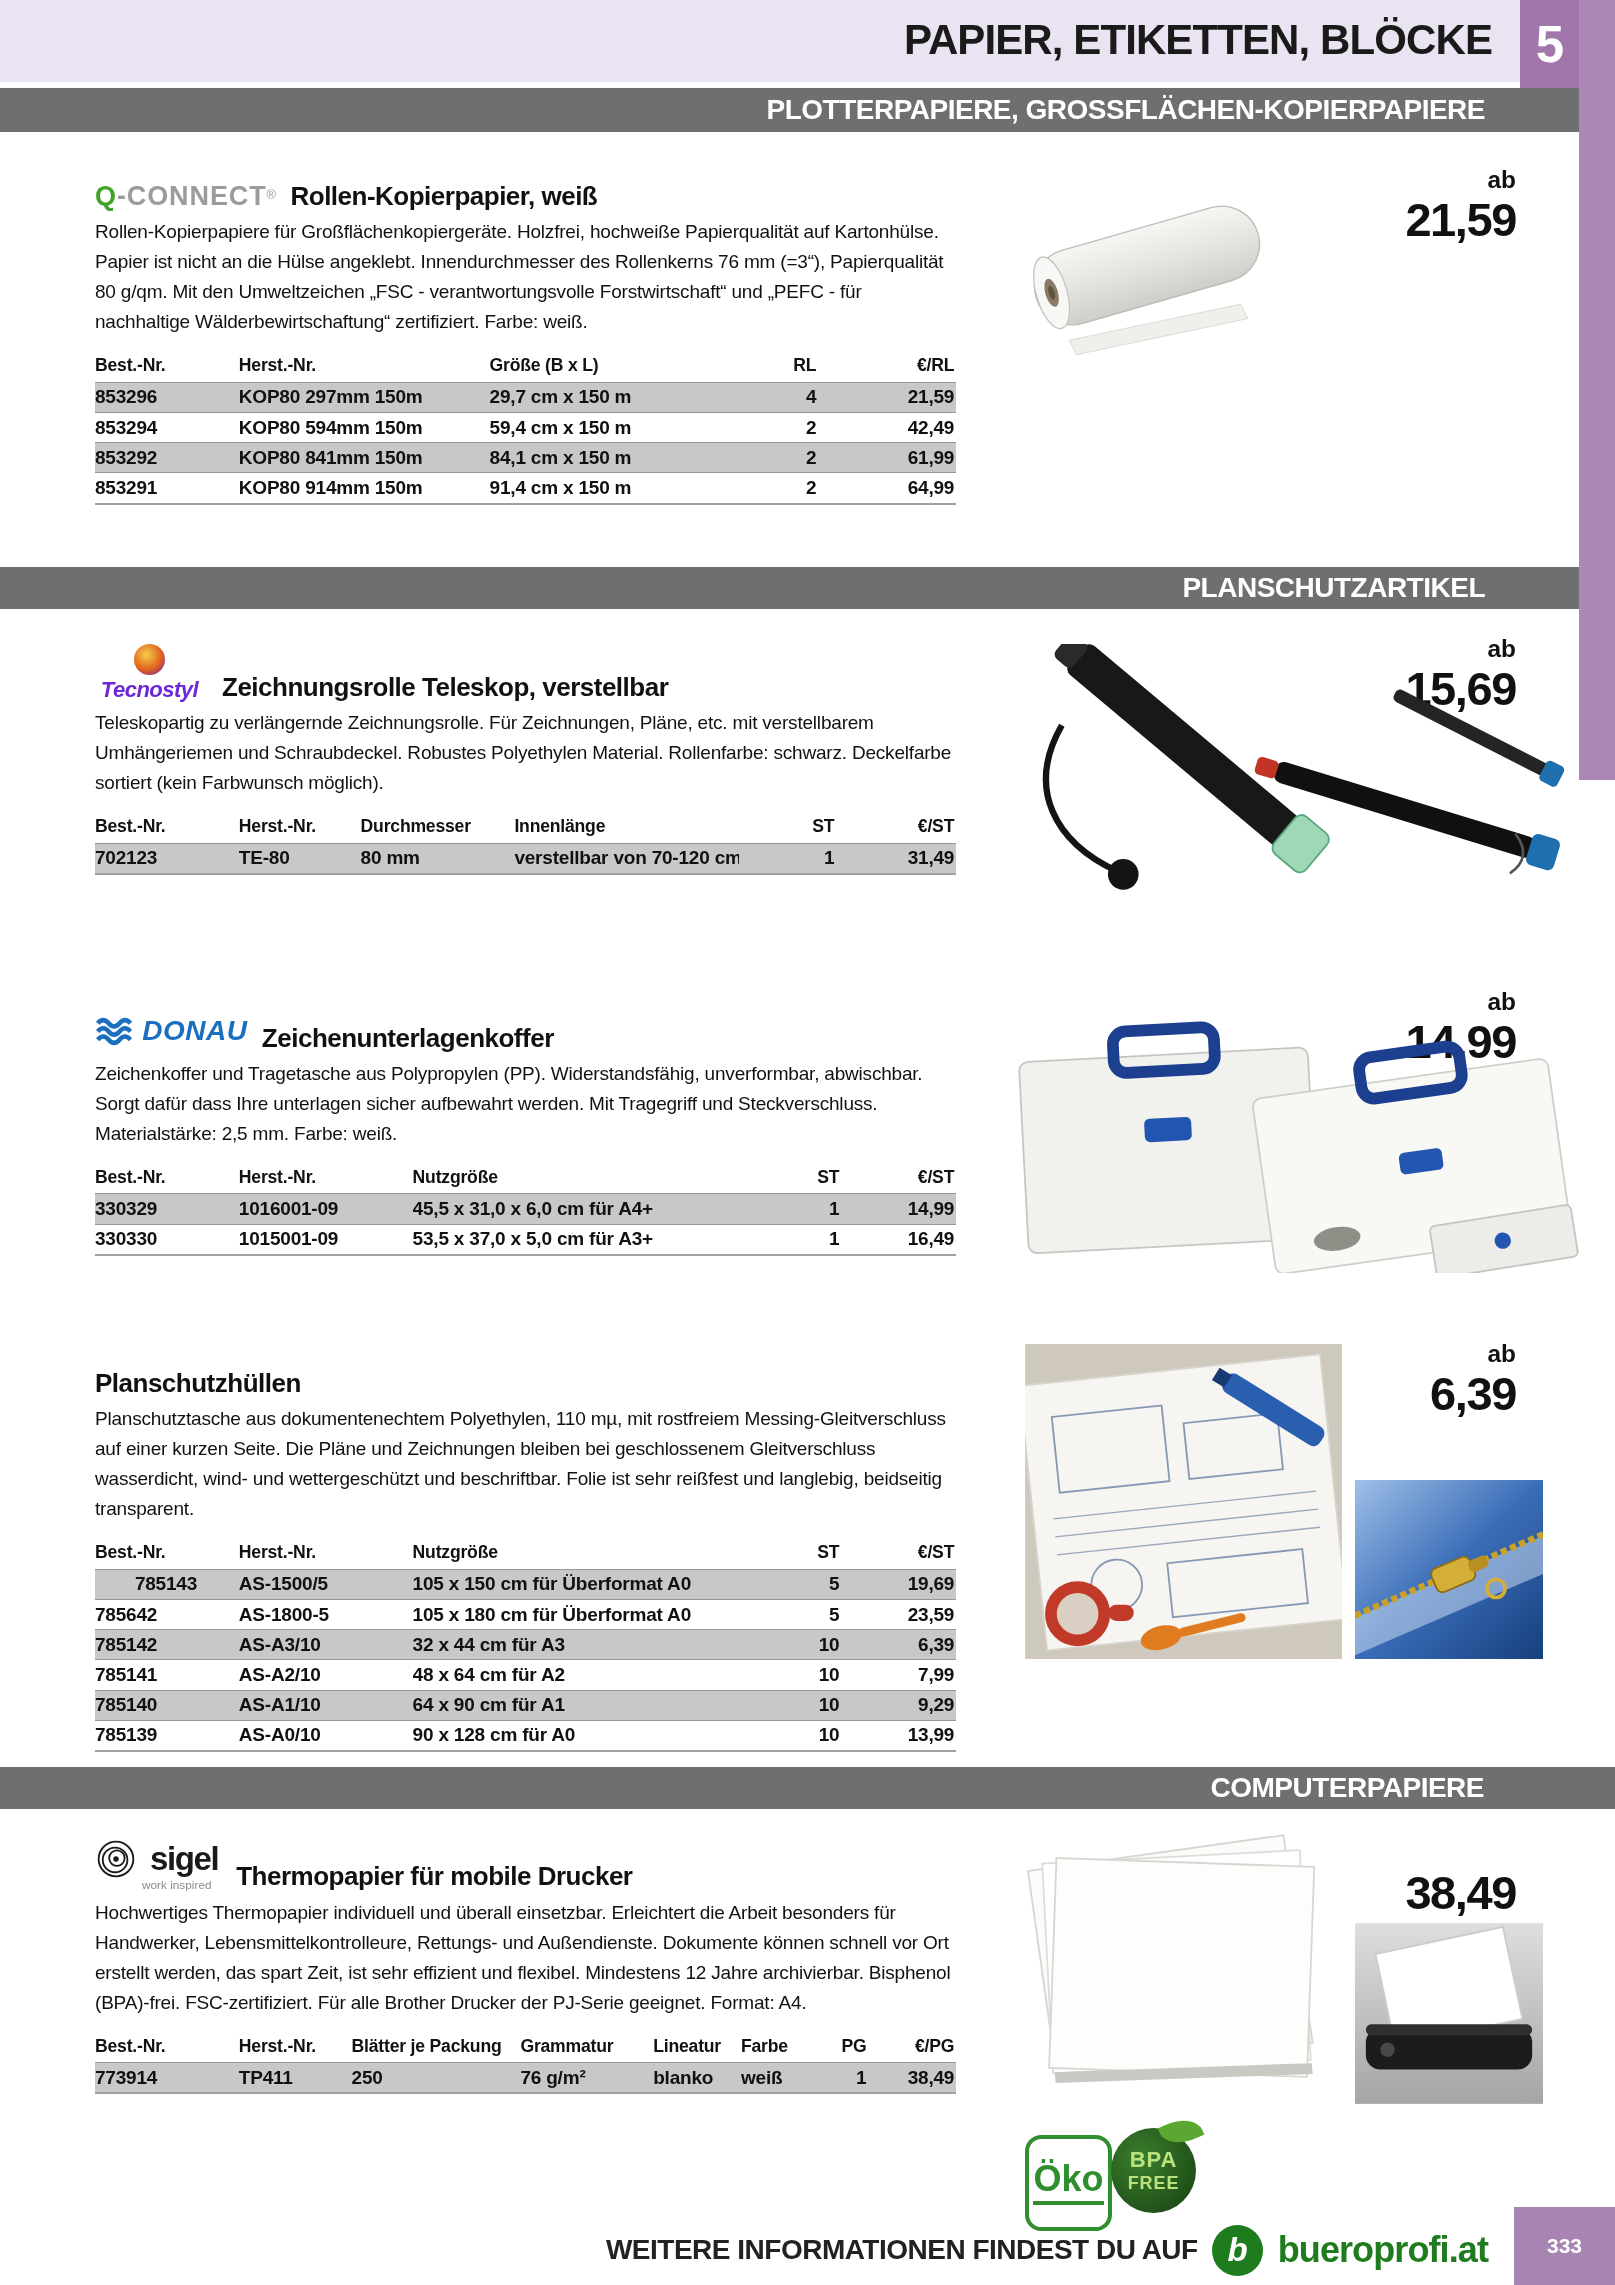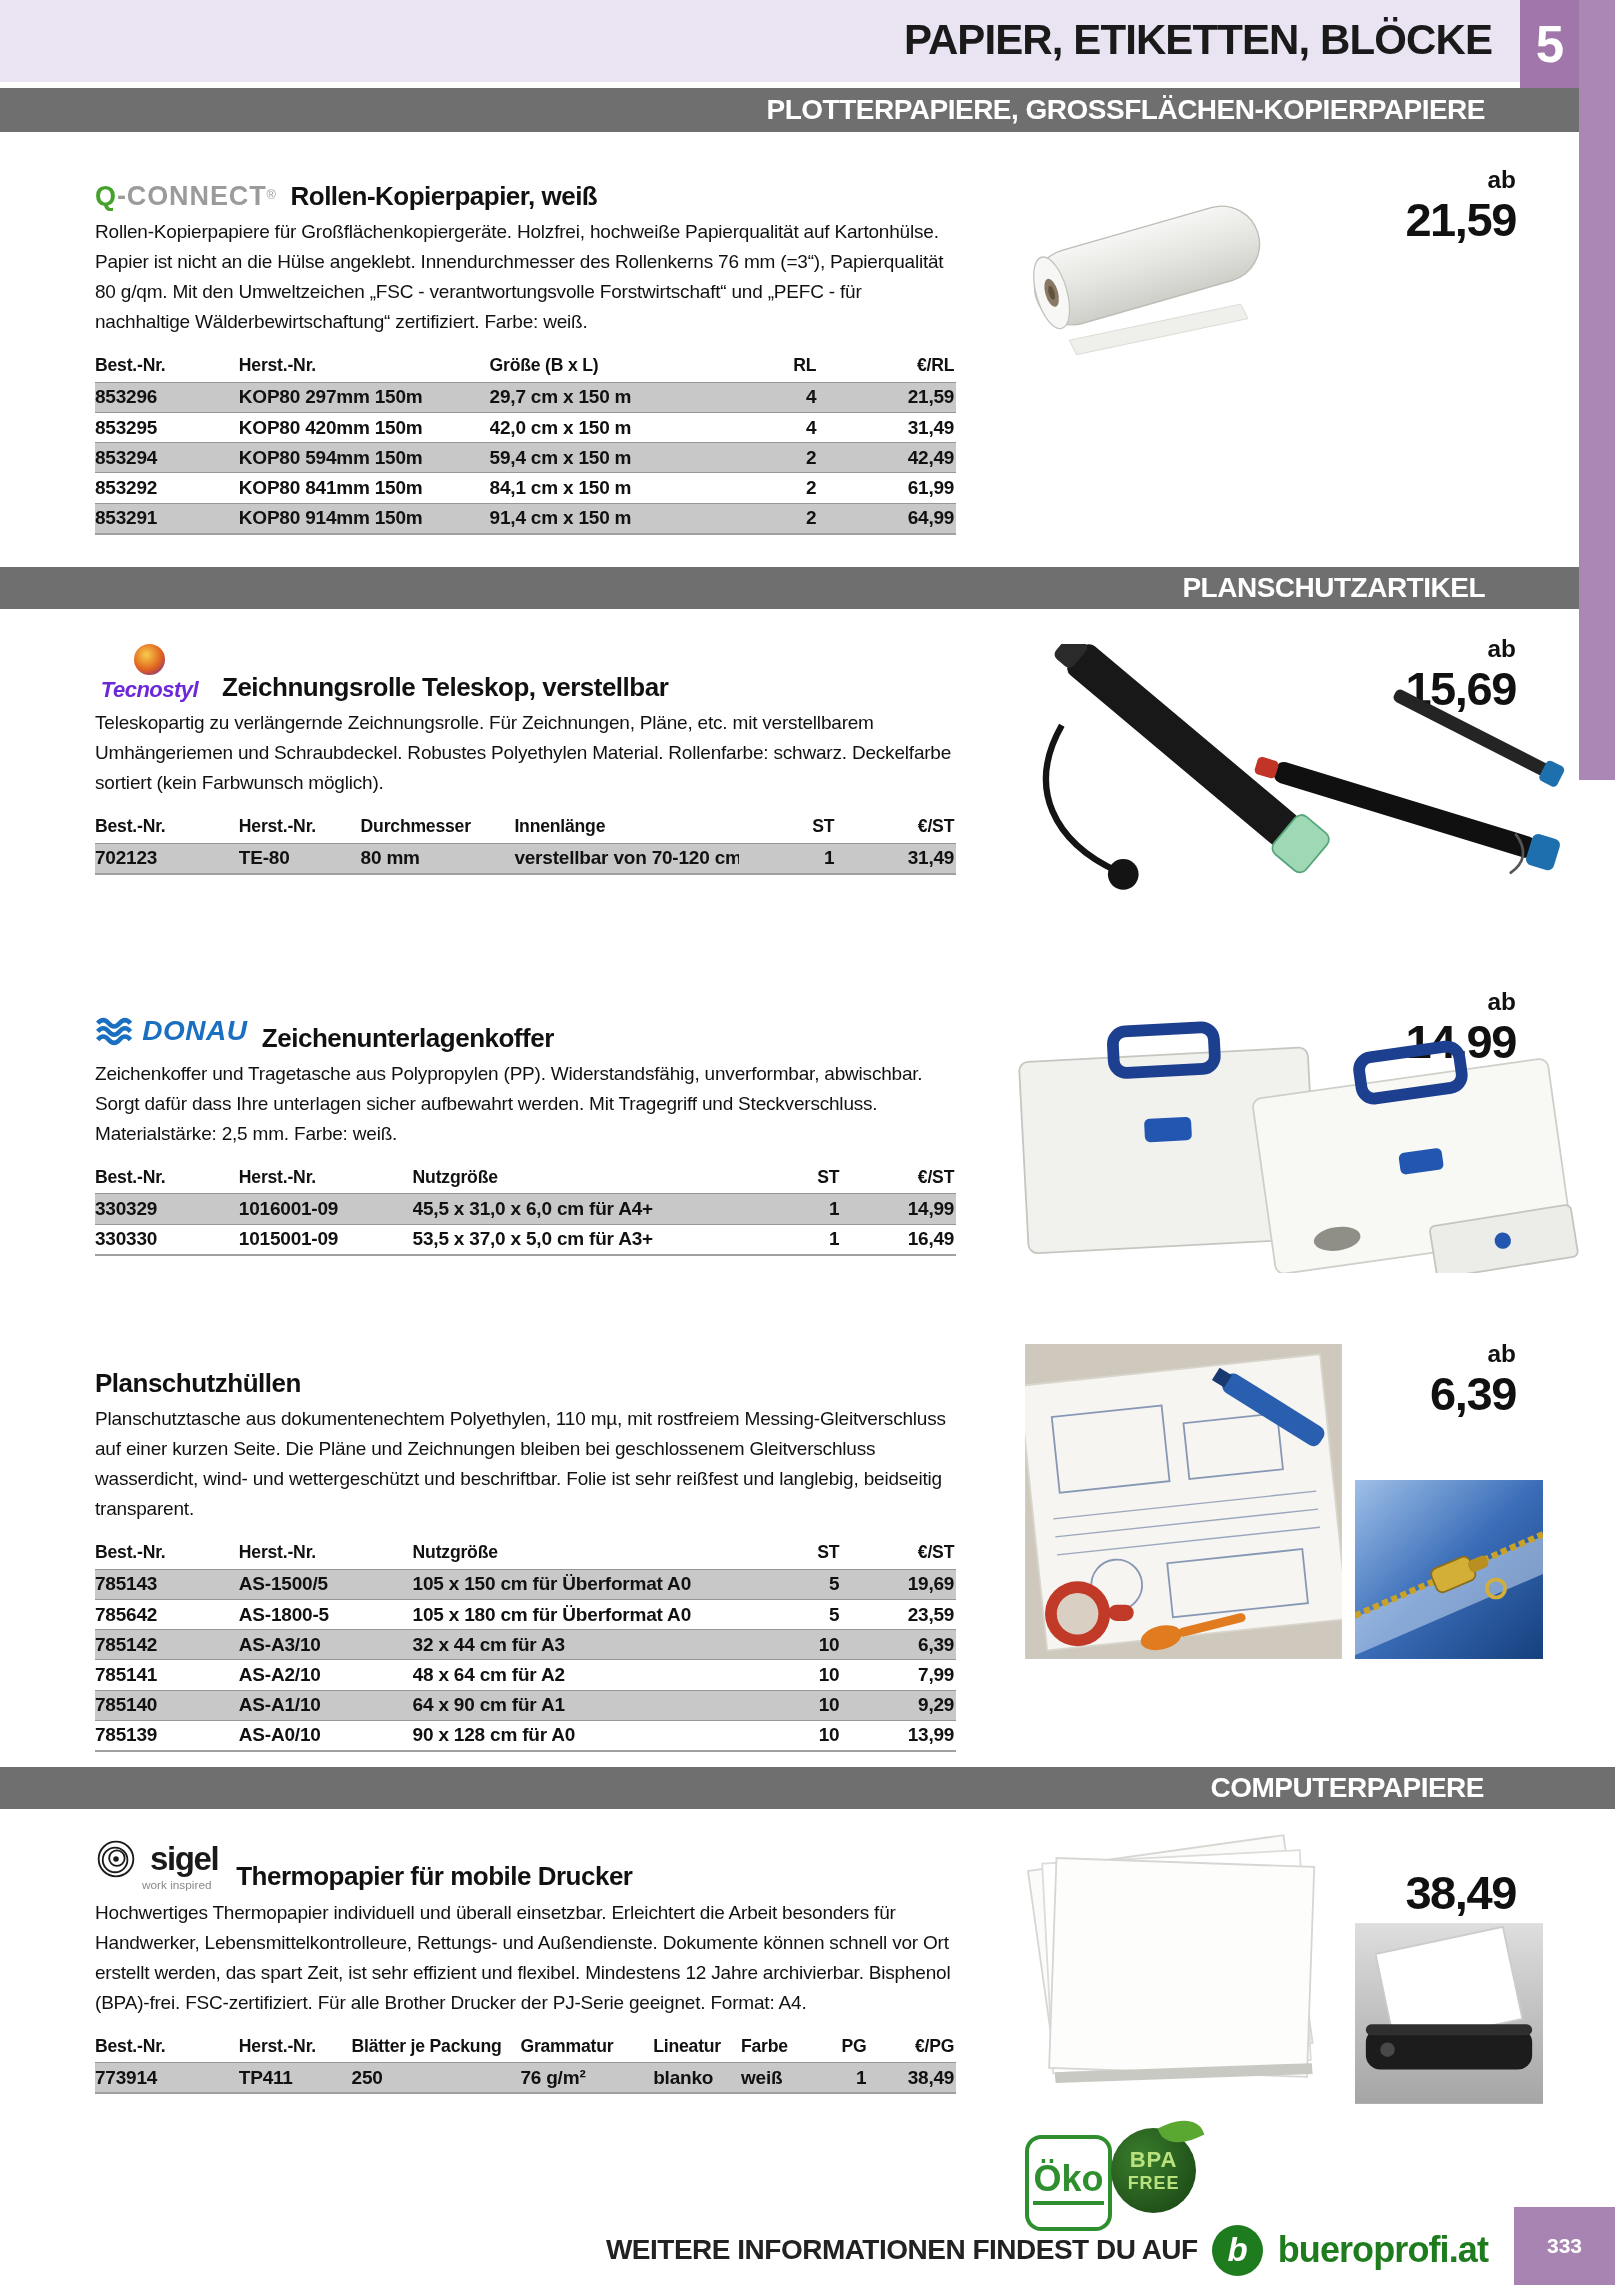--- a/index.html
+++ b/index.html
@@ -111,27 +111,20 @@
             <th class="r" style="width: 136px;">€/RL</th>
           </tr>
         </thead>
         <tbody>
           <tr>
             <td style="width: 142px;">853296</td>
             <td style="width: 249px;">KOP80 297mm 150m</td>
             <td>29,7 cm x 150 m</td>
             <td class="r" style="width: 100px;">4</td>
             <td class="r" style="width: 136px;">21,59</td>
-          </tr>
-          <tr>
-            <td style="width: 142px;">853295</td>
-            <td style="width: 249px;">KOP80 420mm 150m</td>
-            <td>42,0 cm x 150 m</td>
-            <td class="r" style="width: 100px;">4</td>
-            <td class="r" style="width: 136px;">31,49</td>
           </tr>
           <tr>
             <td style="width: 142px;">853294</td>
             <td style="width: 249px;">KOP80 594mm 150m</td>
             <td>59,4 cm x 150 m</td>
             <td class="r" style="width: 100px;">2</td>
             <td class="r" style="width: 136px;">42,49</td>
           </tr>
           <tr>
             <td style="width: 142px;">853292</td>
@@ -234,21 +227,21 @@
           <tr>
             <th style="width: 142px;">Best.-Nr.</th>
             <th style="width: 172px;">Herst.-Nr.</th>
             <th>Nutzgröße</th>
             <th class="r" style="width: 100px;">ST</th>
             <th class="r" style="width: 113px;">€/ST</th>
           </tr>
         </thead>
         <tbody>
           <tr>
-            <td style="width: 142px;">785143</td>
+            <td style="width: 142px; text-align: center;">785143</td>
             <td style="width: 172px;">AS-1500/5</td>
             <td>105 x 150 cm für Überformat A0</td>
             <td class="r" style="width: 100px;">5</td>
             <td class="r" style="width: 113px;">19,69</td>
           </tr>
           <tr>
             <td style="width: 142px;">785642</td>
             <td style="width: 172px;">AS-1800-5</td>
             <td>105 x 180 cm für Überformat A0</td>
             <td class="r" style="width: 100px;">5</td>

